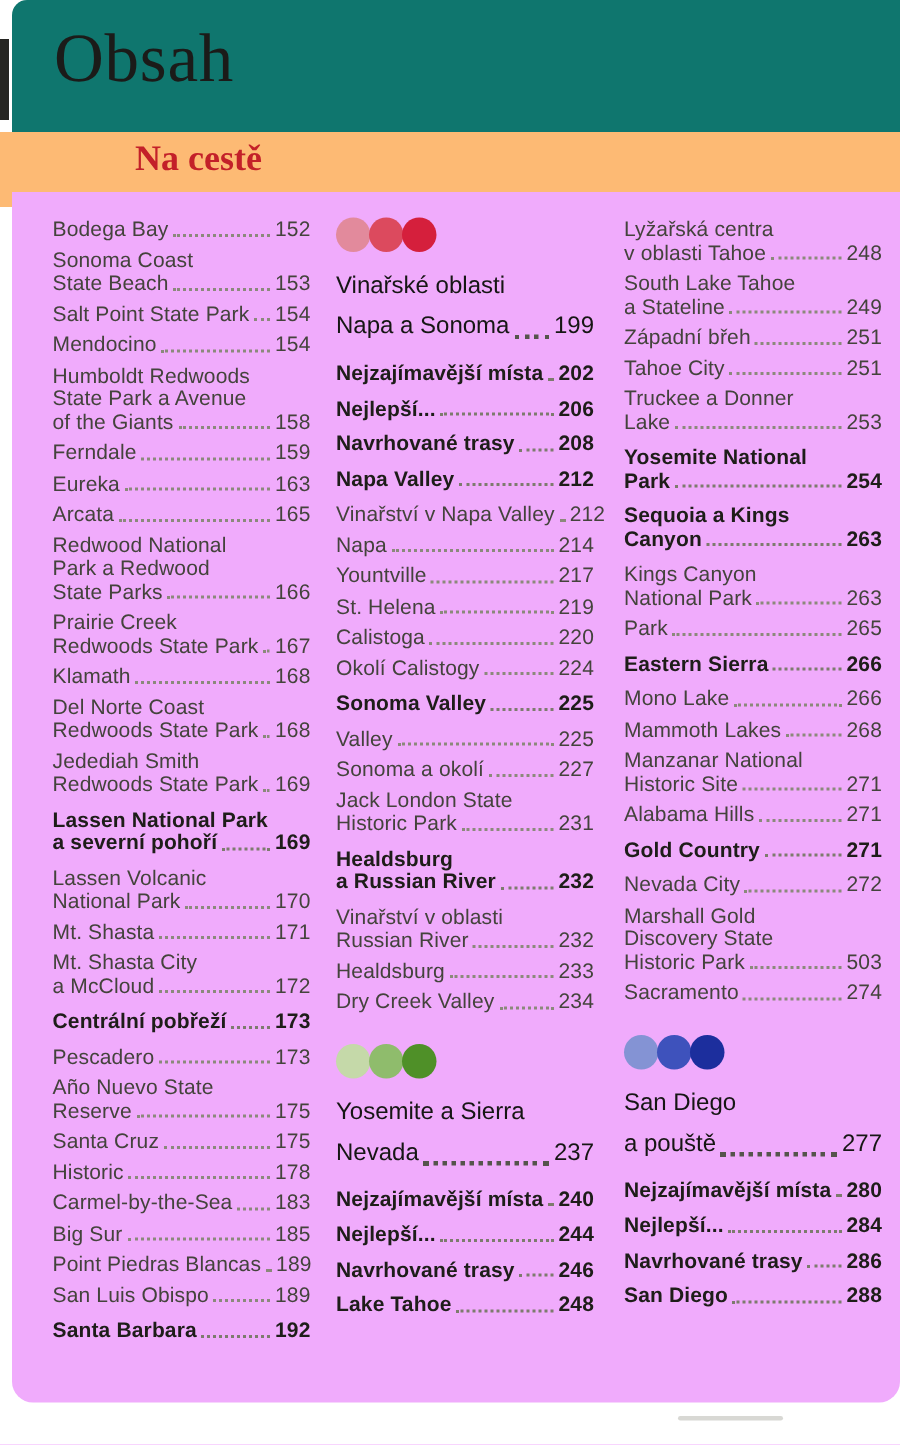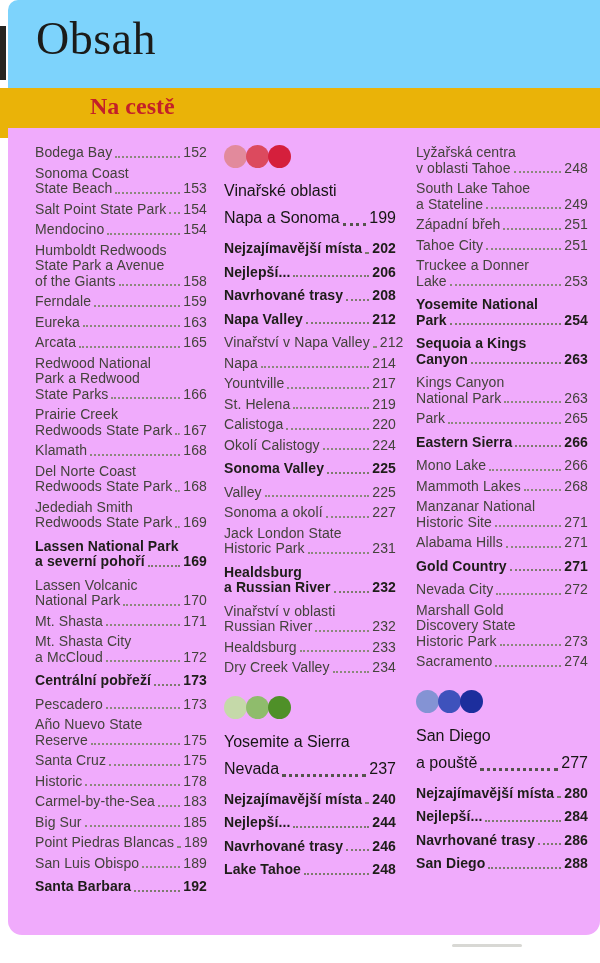--- a/index.html
+++ b/index.html
@@ -7,29 +7,29 @@
     width:600px;height:963px;overflow:hidden;background:#ffffff;
     font-family:"Liberation Sans",sans-serif;position:relative;
   }
   .page{position:absolute;inset:0;}
   
   .edge-streak{position:absolute;left:0;top:26px;width:6px;height:54px;background:#262522;}
   .smudge{position:absolute;left:452px;top:944px;width:70px;height:3px;background:#d8d8d4;border-radius:2px;}
 
   .header-block{
     position:absolute;left:8px;top:0;right:0;height:88px;
-    background:#7dd3fc;border-radius:10px 0 0 0;padding-left:35px;
+    background:#0f766e;border-radius:10px 0 0 0;padding-left:35px;
   }
   .page-title{
     position:absolute;left:28px;top:12px;
     font-family:"Liberation Serif",serif;font-size:46px;font-weight:400;
     color:#1b1b19;letter-spacing:0.5px;
   }
   .band{
-    position:absolute;left:0;top:88px;right:0;height:50px;background:#eab308;
+    position:absolute;left:0;top:88px;right:0;height:50px;background:#fdba74;
   }
   .band-label{
     position:absolute;left:90px;top:5px;
     font-family:"Liberation Serif",serif;font-size:24px;font-weight:700;color:#c32029;
   }
   .content{
     position:absolute;left:8px;top:128px;right:0;height:807px;
     background:#f0abfc;border-radius:0 0 14px 14px;
     box-sizing:border-box;padding:17px 16px 0 27px;
     display:flex;
@@ -581,21 +581,21 @@
             <span class="leader"></span>
             <span class="num">272</span>
           </div>
         </div>
         <div class="entry">
           <div>Marshall Gold</div>
           <div>Discovery State</div>
           <div class="row">
             <span class="txt">Historic Park</span>
             <span class="leader"></span>
-            <span class="num">273</span>
+            <span class="num">503</span>
           </div>
         </div>
         <div class="entry">
           <div class="row">
             <span class="txt">Sacramento</span>
             <span class="leader"></span>
             <span class="num">274</span>
           </div>
         </div>
         <div class="chapter">

